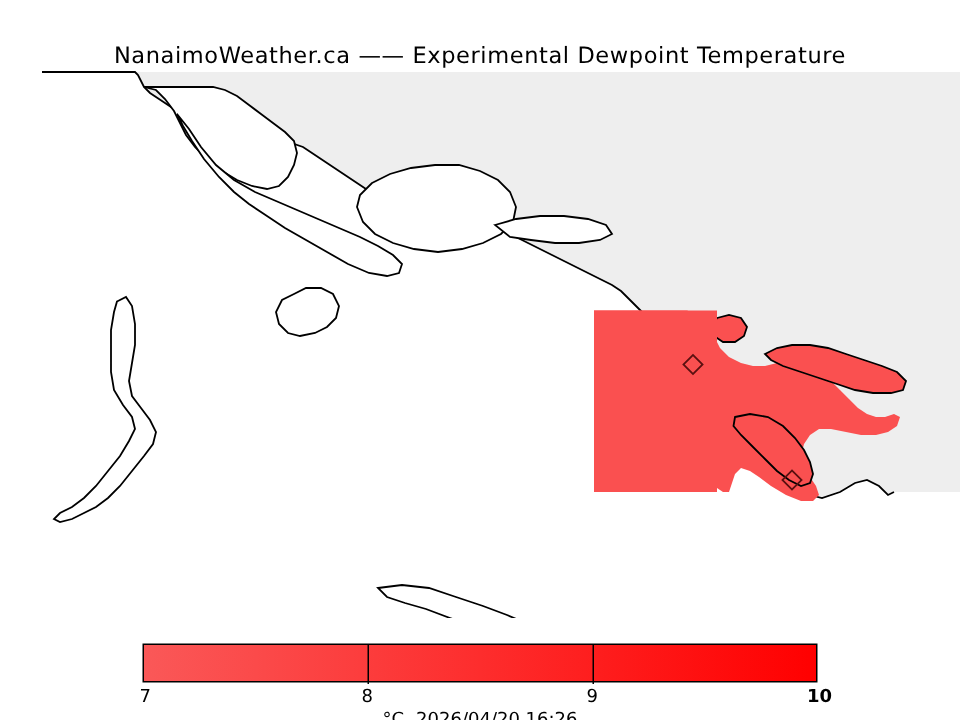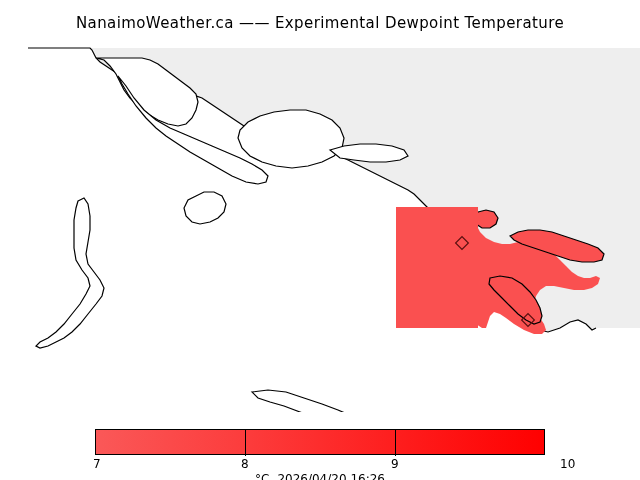--- a/index.html
+++ b/index.html
@@ -13,21 +13,21 @@
     height: 480px;
     background: #ffffff;
     font-family: "DejaVu Sans", sans-serif;
     overflow: hidden;
   }
 
   
   #title-bar {
     position: absolute;
     left: 0;
-    top: 0;
+    top: 14px;
     width: 640px;
     height: 46px;
     display: flex;
     align-items: center;
     justify-content: center;
     background: #ffffff;
   }
   #title-text {
     font-family: "DejaVu Sans", sans-serif;
     font-size: 15px;
@@ -217,19 +217,19 @@
   </div>
 
   <div id="colorbar-panel">
     <div id="colorbar-box">
       <div class="cb-tick" style="left:149px;"></div>
       <div class="cb-tick" style="left:299px;"></div>
     </div>
     <div class="cb-label" style="left:93px;">7</div>
     <div class="cb-label" style="left:241px;">8</div>
     <div class="cb-label" style="left:391px;">9</div>
-    <div class="cb-label" style="left:560px;">10</div>
+    <div class="cb-label" style="left:538px;font-weight:bold;">10</div>
     <div id="colorbar-caption">
       <span class="unit">°C</span><span>2026/04/20 16:26</span>
     </div>
   </div>
 
 </div>
 
 </body></html>

